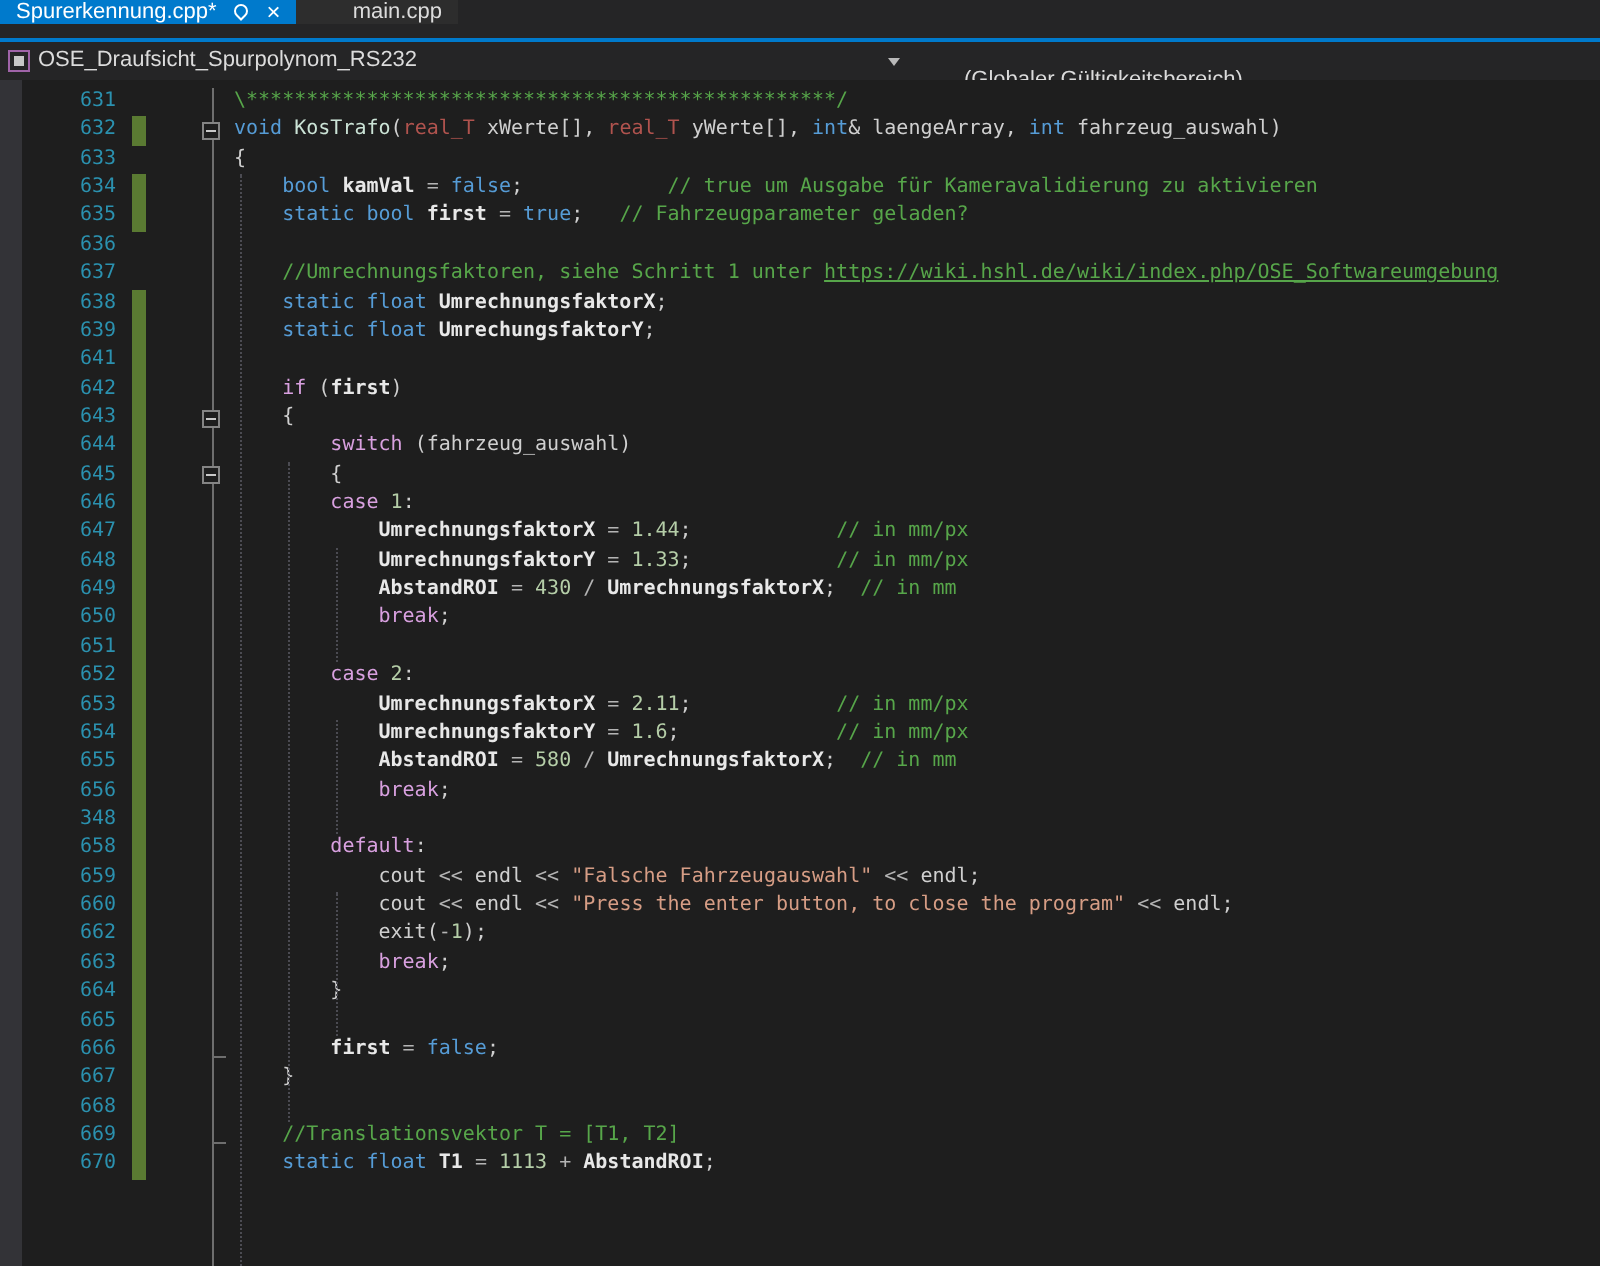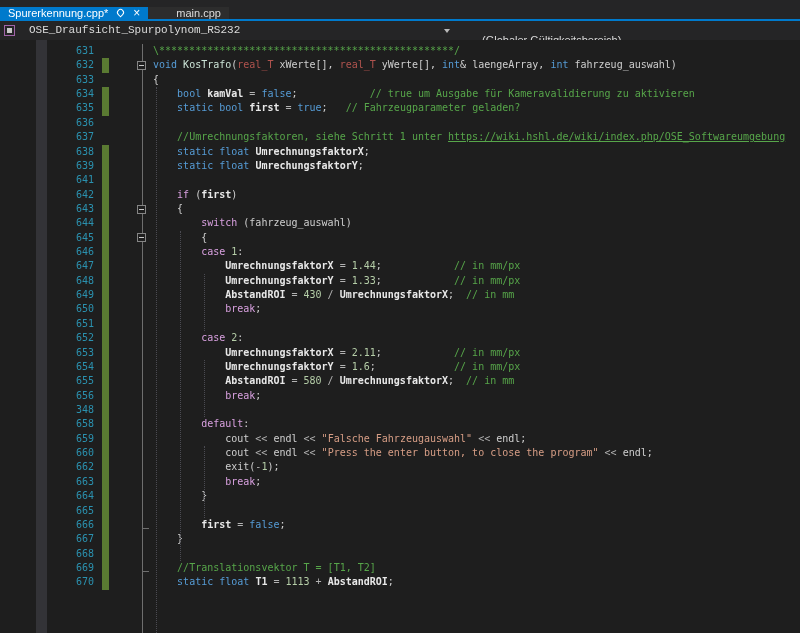--- a/index.html
+++ b/index.html
@@ -1,41 +1,41 @@
 <!DOCTYPE html>
 <html><head>
 <meta charset="utf-8">
 <style>
   * { margin:0; padding:0; box-sizing:border-box; }
   html,body { width:800px; height:633px; overflow:hidden; background:#1E1E1E;
               font-family:"Liberation Sans", sans-serif; }
 
   
-  .tabstrip { height:19px; background:#252526; display:flex; align-items:flex-end; }
+  .tabstrip { height:19px; background:#252526; display:flex; align-items:flex-start; }
   .tab { display:flex; align-items:center; padding:0 8px; font-size:11px; cursor:default; }
   .tab.active { background:#007ACC; color:#FFFFFF; }
   .tab.inactive { background:#2D2D2D; color:#DCDCDC;padding-left:28px; }
   .tab .pin { width:7px; height:7px; border:1px solid #FFFFFF;
               border-radius:50% 50% 50% 0; transform:rotate(-45deg);
               margin:0 5px 2px 9px; }
   .tab .close { color:#FFFFFF; font-size:12px; line-height:1; margin-left:4px; }
   .accent-line { height:2px; background:#007ACC; }
 
   
   .navbar { height:19px; background:#252526; position:relative; font-size:11px; color:#DCDCDC; }
   .nav-icon { position:absolute; left:4px; top:4px; }
-  .nav-scope { position:absolute; left:29px; top:3px;font-family:Liberation Mono, monospace; }
+  .nav-scope { position:absolute; left:19px; top:3px; }
   .nav-caret { position:absolute; left:444px; top:8px; width:0; height:0;
                border-left:3.5px solid transparent; border-right:3.5px solid transparent;
                border-top:4px solid #B9B9B9; }
   .nav-member { position:absolute; left:482px; top:13px;text-align:center; }
 
   
   .editor { position:relative; height:593px; background:#1E1E1E; overflow:hidden;
-            font-family:"DejaVu Sans Mono", monospace; font-size:10px;margin-left:36px; }
+            font-family:"DejaVu Sans Mono", monospace; font-size:10px; }
   .bp-margin { position:absolute; left:0; top:0; width:11px; height:100%; background:#333337; }
   .rows { position:absolute; left:0; top:4px; right:0; }
   .row { position:relative; height:14.365px; white-space:pre; }
   .ln  { position:absolute; left:11px; top:0; width:47px; height:100%;
          text-align:right; color:#2B91AF; line-height:14.365px; }
   .chg { position:absolute; left:66px; top:0; width:7px; height:100%; background:#5A7A32; }
   .code{ position:absolute; left:117px; top:0; line-height:14.365px; color:#CFCFCF; }
 
   
   .sg-k { color:#569CD6; }                       

